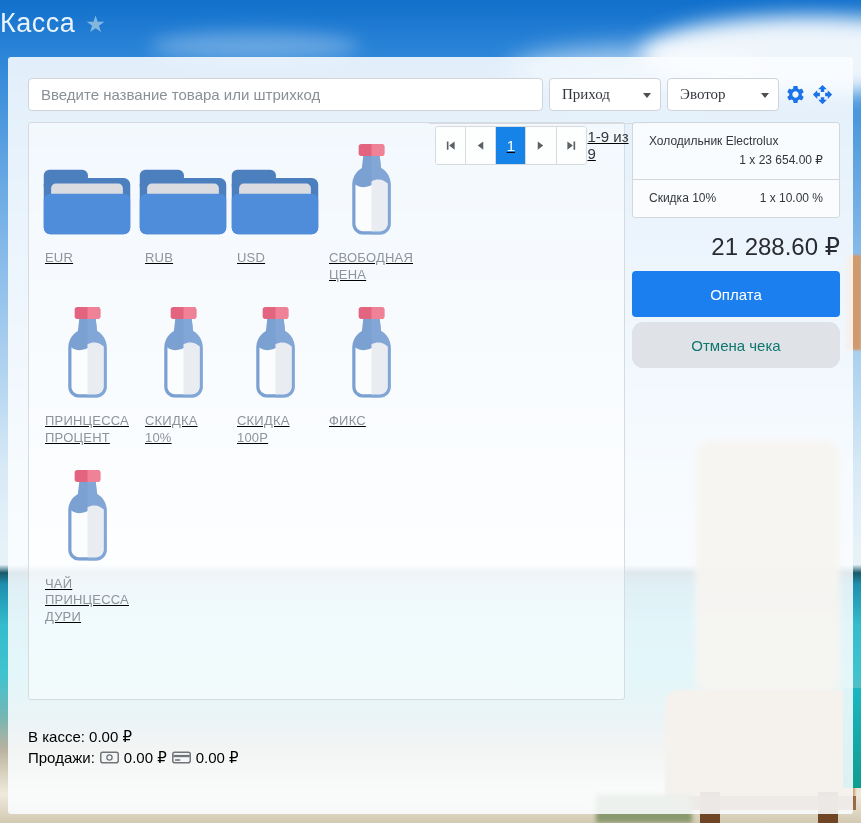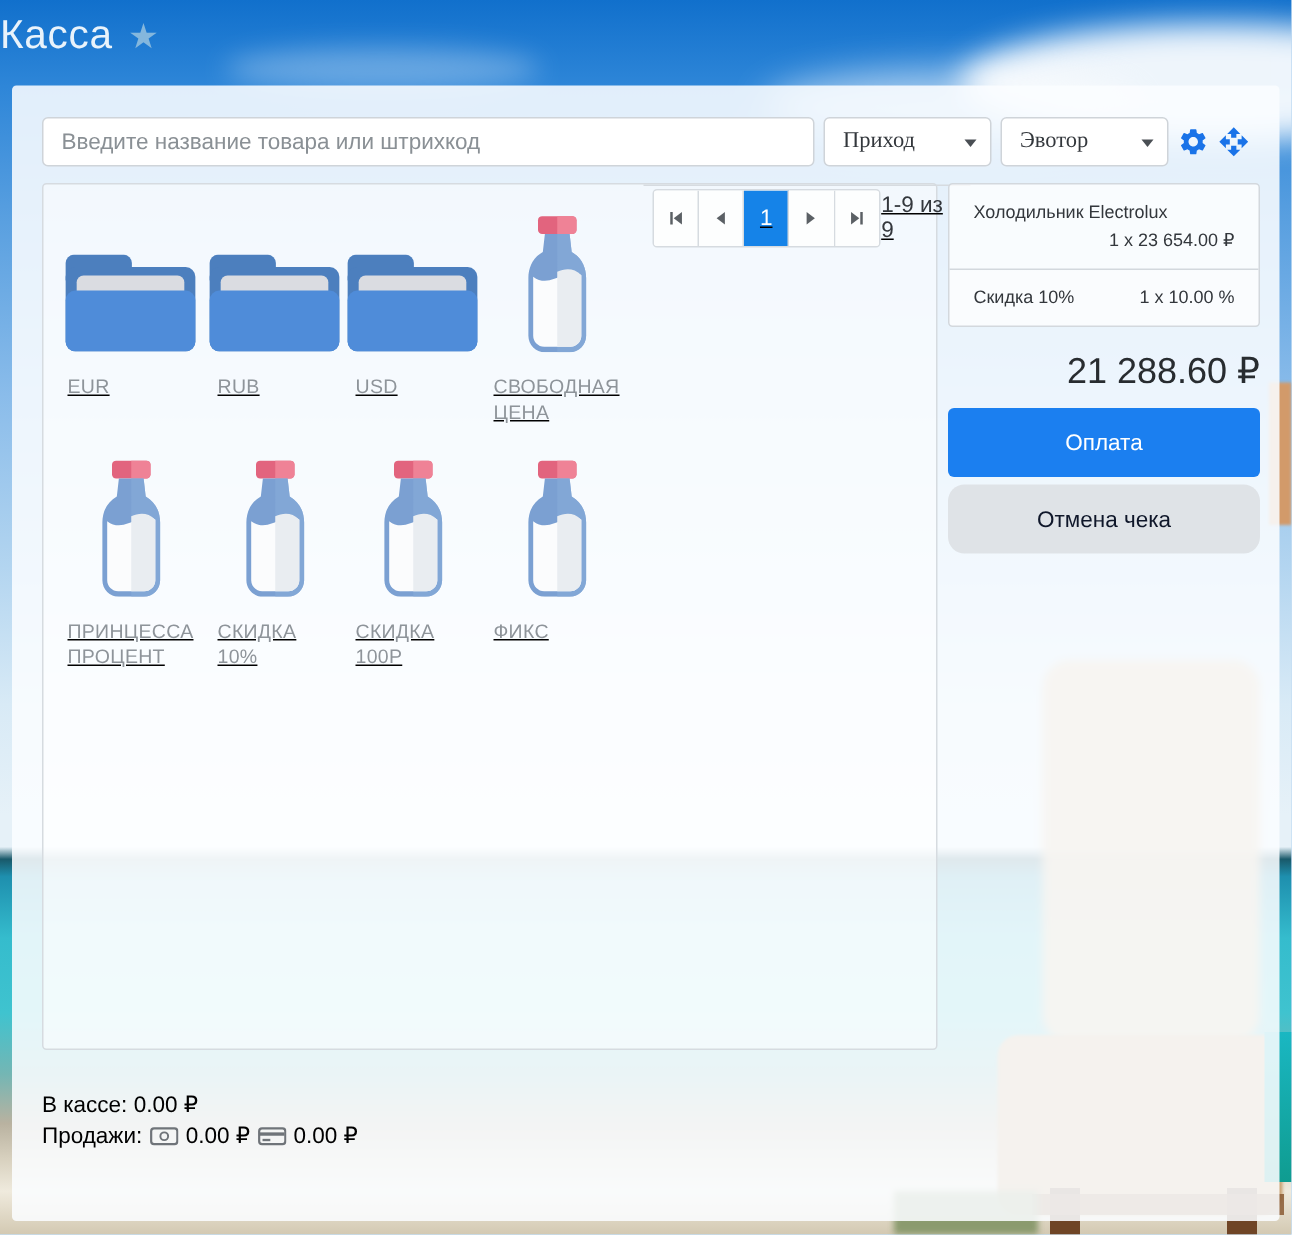--- a/index.html
+++ b/index.html
@@ -89,21 +89,21 @@
   .cart { width: 208px; flex: none; }
   .cart-box { border: 1px solid #d3d8dd; border-radius: 3px; background: rgba(255,255,255,.75); }
   .cart-row { padding: 11px 16px 12px 16px; font-size: 12px; color: #33373c; display: flex;
     flex-wrap: wrap; justify-content: space-between; column-gap: 8px; row-gap: 5px; cursor: pointer; }
   .cart-row + .cart-row { border-top: 1px solid #d3d8dd; }
   .cart-amount { margin-left: auto; white-space: nowrap; }
   .total { margin-top: 15px; text-align: right; font-size: 24px; color: #282c30; }
   .btn { display: block; width: 100%; height: 46px; border: none; border-radius: 4px;
     font-size: 15px; cursor: pointer; font-family: "Liberation Sans", sans-serif; }
   .btn-pay { margin-top: 10px; background: var(--color-accent, #1b7ff0); color: #fff; }
-  .btn-cancel { margin-top: 5px; background: #dfe3e7; color: #0f172a; border-radius: 11px; }
+  .btn-cancel { margin-top: 5px; background: #dfe3e7; color: #0f766e; border-radius: 11px; }
 
   .hidden-defs { position: absolute; width: 0; height: 0; overflow: hidden; }
 </style>
 </head>
 <body>
 
 <svg class="hidden-defs" xmlns="http://www.w3.org/2000/svg">
   <symbol id="sym-folder" viewBox="0 0 100 80">
     <rect x="3" y="5" width="48" height="24" rx="6" fill="#4c7fbe"></rect>
     <rect x="3" y="14" width="94" height="61" rx="7" fill="#4c7fbe"></rect>
@@ -227,20 +227,28 @@
 
         <div class="cell">
           <div class="cell-icon">
             <svg width="55" height="100" viewBox="0 0 60 100">
                 <use href="#sym-bottle"></use>
               </svg>
           </div>
           <div class="cell-label">ФИКС</div>
         </div>
 
+        <div class="cell">
+          <div class="cell-icon">
+            <svg width="55" height="100" viewBox="0 0 60 100">
+                <use href="#sym-bottle"></use>
+              </svg>
+          </div>
+          <div class="cell-label">ЧАЙ ПРИНЦЕССА ДУРИ</div>
+        </div>
 
       </div>
 
       <div class="pagebar">
         <div class="pager">
           <button class="pbtn">
             <svg viewBox="0 0 12 12">
                 <path d="M2 1.5 h1.8 v9 H2 z M10.5 1.5 v9 L4.5 6 z"></path>
               </svg>
           </button>

